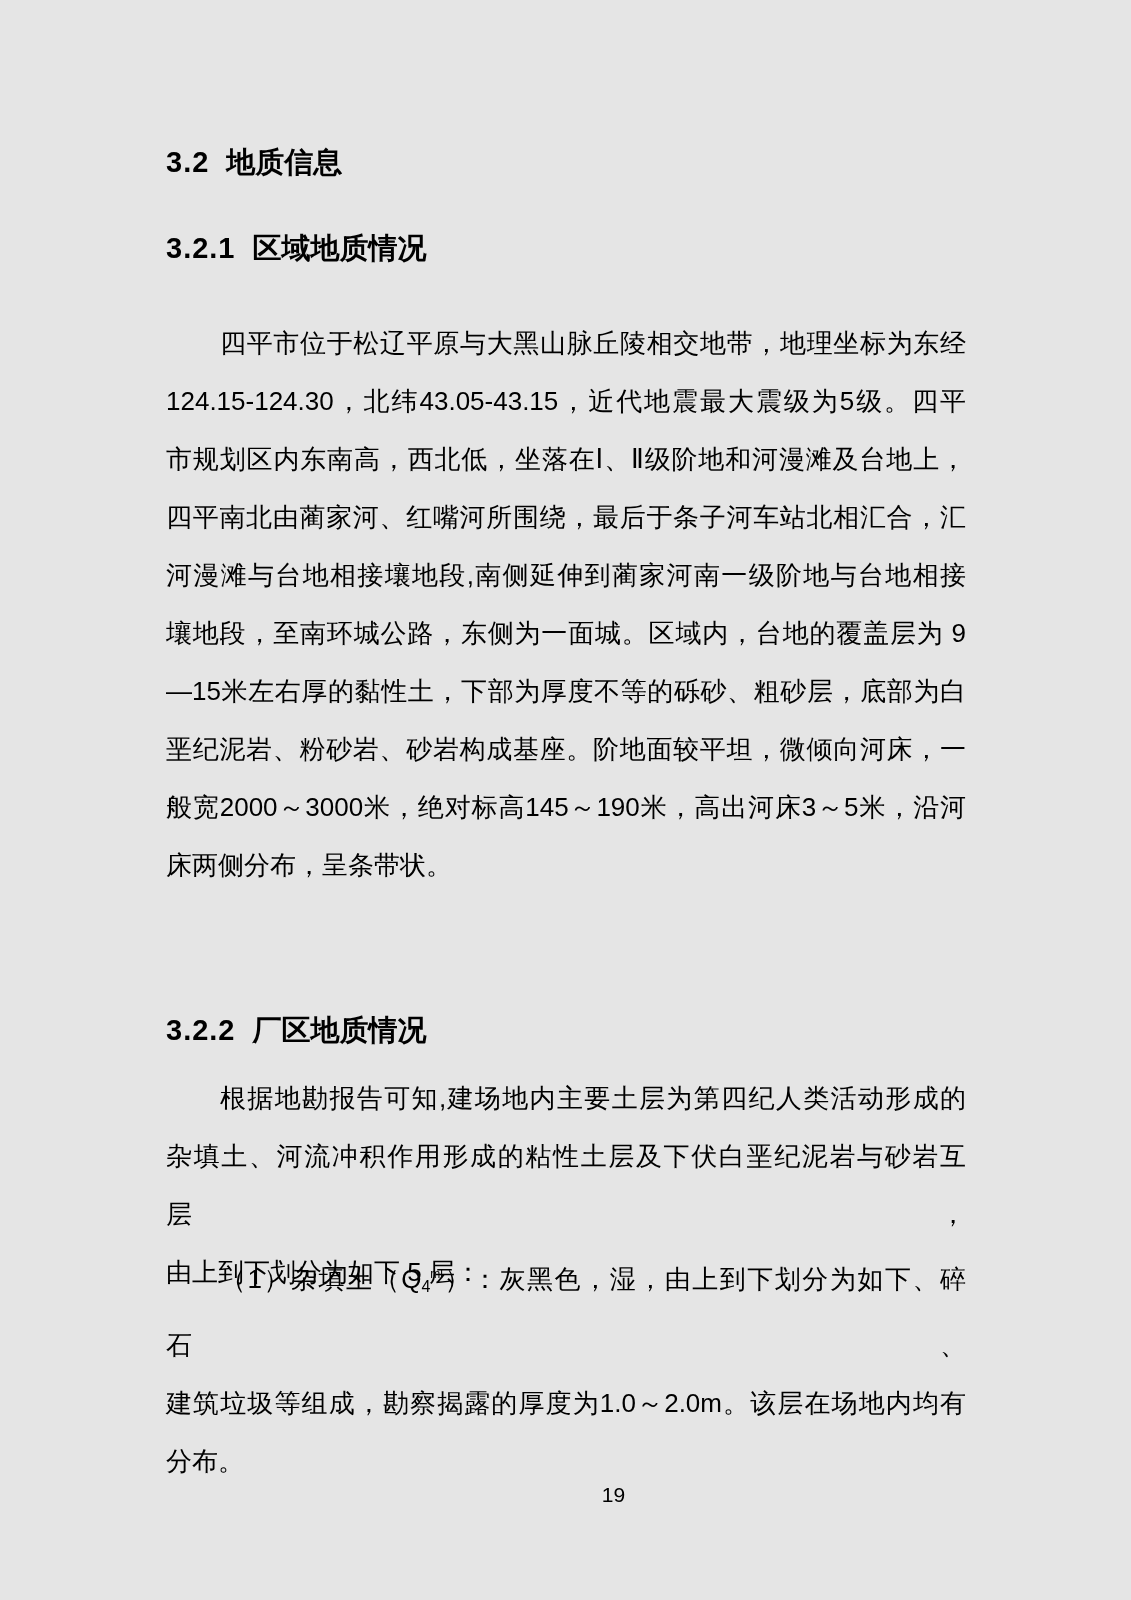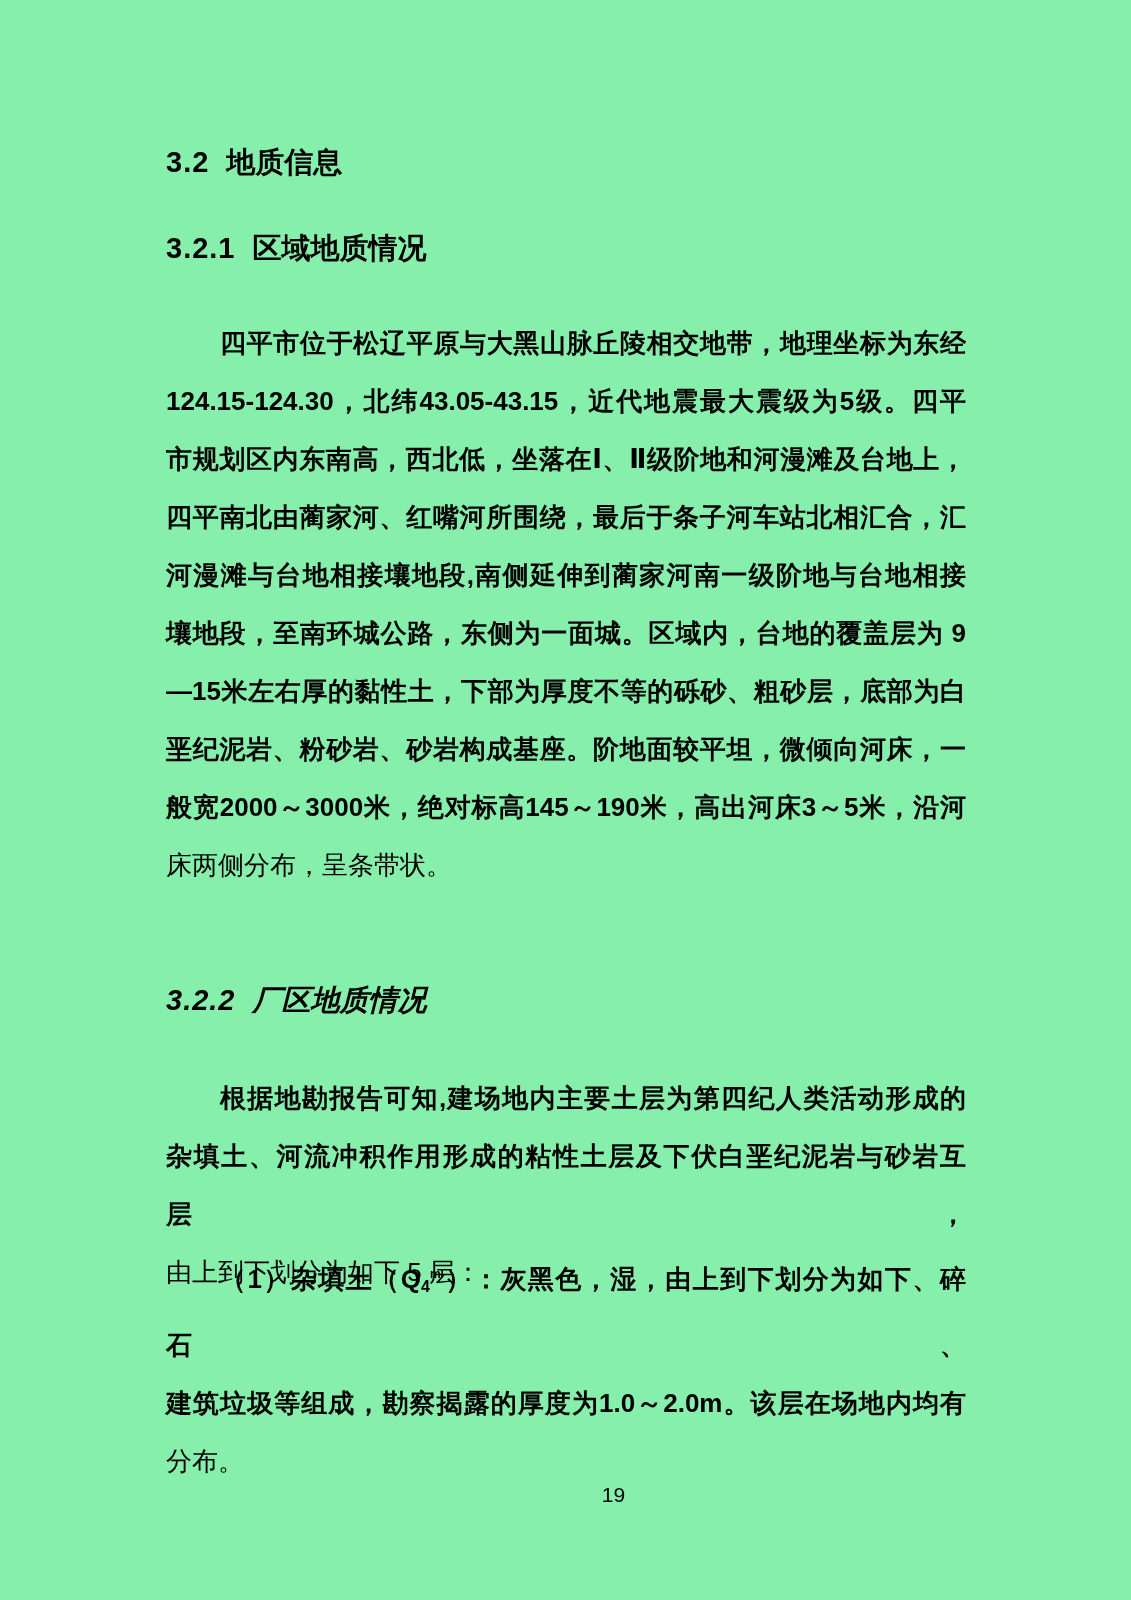--- a/index.html
+++ b/index.html
@@ -10,52 +10,51 @@
   body {
     width: 1131px;
     height: 1600px;
     position: relative;
     color: #000000;
     font-family: "Liberation Sans", "DejaVu Sans", sans-serif;
   }
   .page {
     position: absolute;
     inset: 0;
-    background: #86efac;
+    background: #e5e5e5;
   }
   .heading {
     position: absolute;
     left: 166px;
     width: 820px;
     font-weight: bold;
     font-size: 29px;
     line-height: 36px;
     white-space: nowrap;
   }
   .heading .num {
     margin-right: 17px;
     letter-spacing: 1px;
   }
   #h32  { top: 144px; }
   #h321 { top: 230px; }
-  #h322 { top: 982px; font-style: italic; }
+  #h322 { top: 1012px; }
   .para {
     position: absolute;
     left: 166px;
     width: 800px;
     font-size: 26px;
     line-height: 58px;
   }
   #para1 { top: 314px; }
   #para2 { top: 1069px; }
   #para3 { top: 1245px; }
   .jl {
     text-align: justify;
     text-align-last: justify;
-    font-weight: bold;
   }
   .ll {
     text-align: left;
     text-align-last: left;
   }
   .indent { text-indent: 54px; }
   .para sub {
     font-size: 16px;
     vertical-align: -4px;
   }

